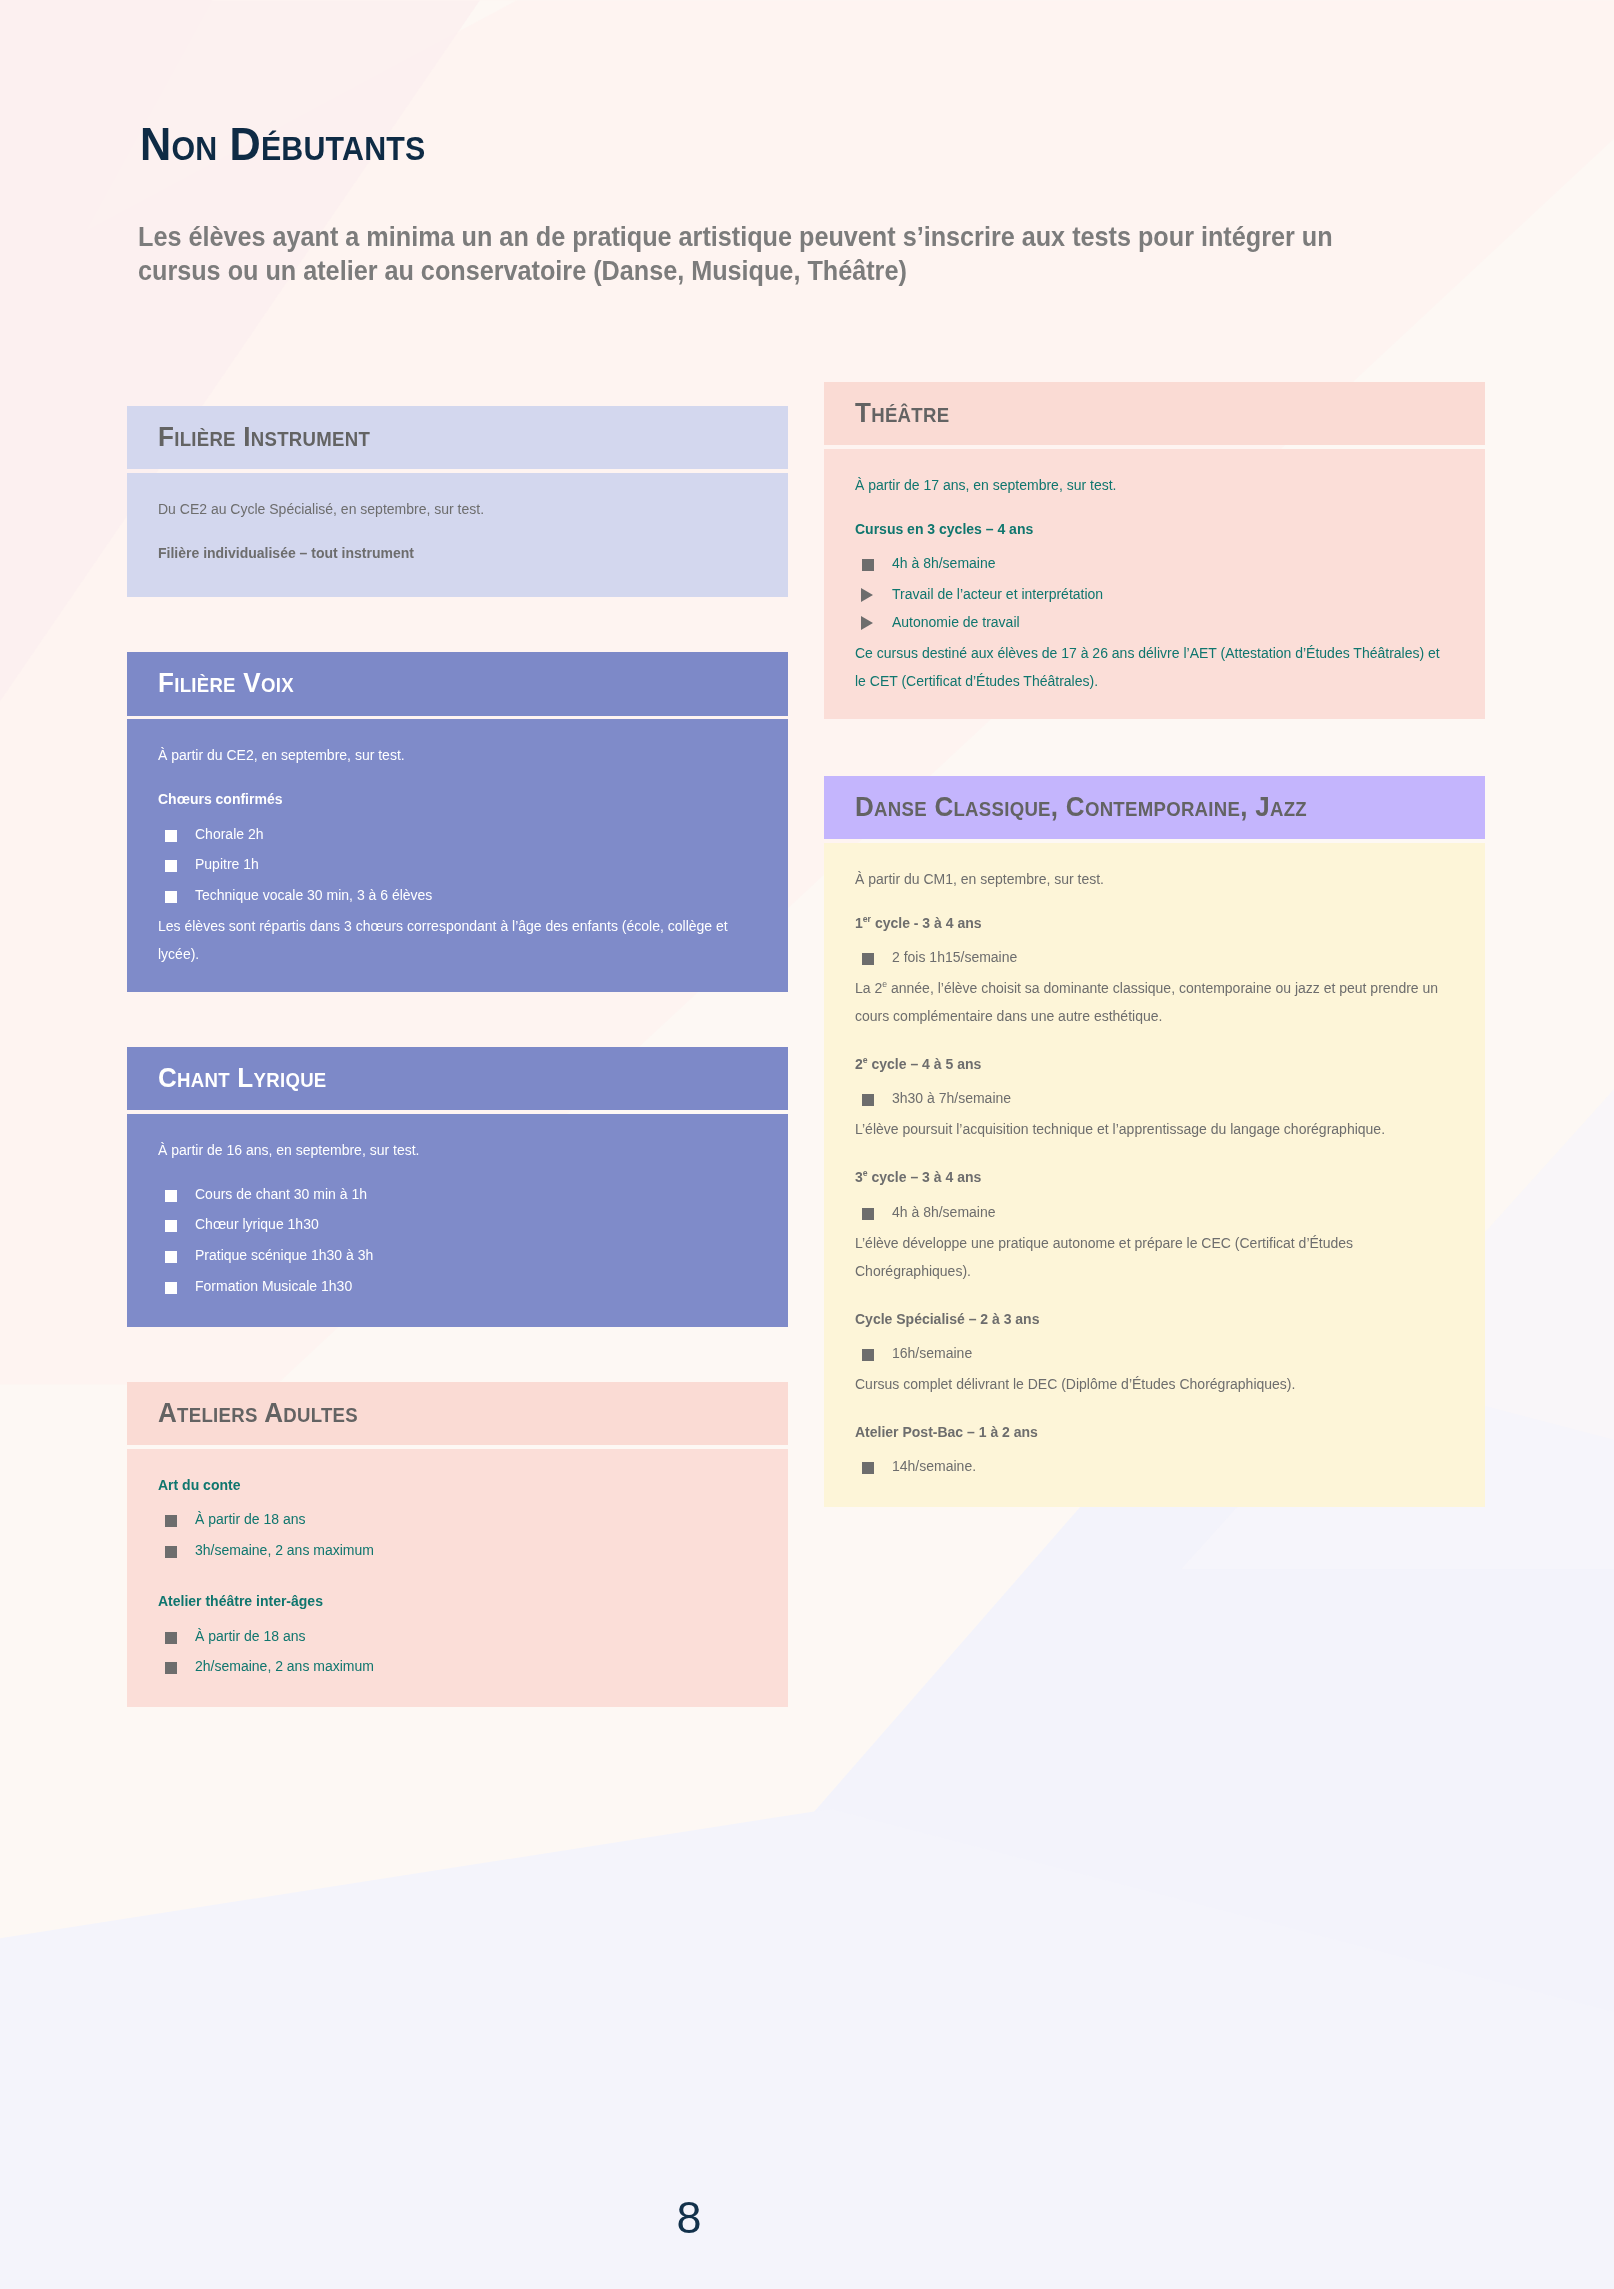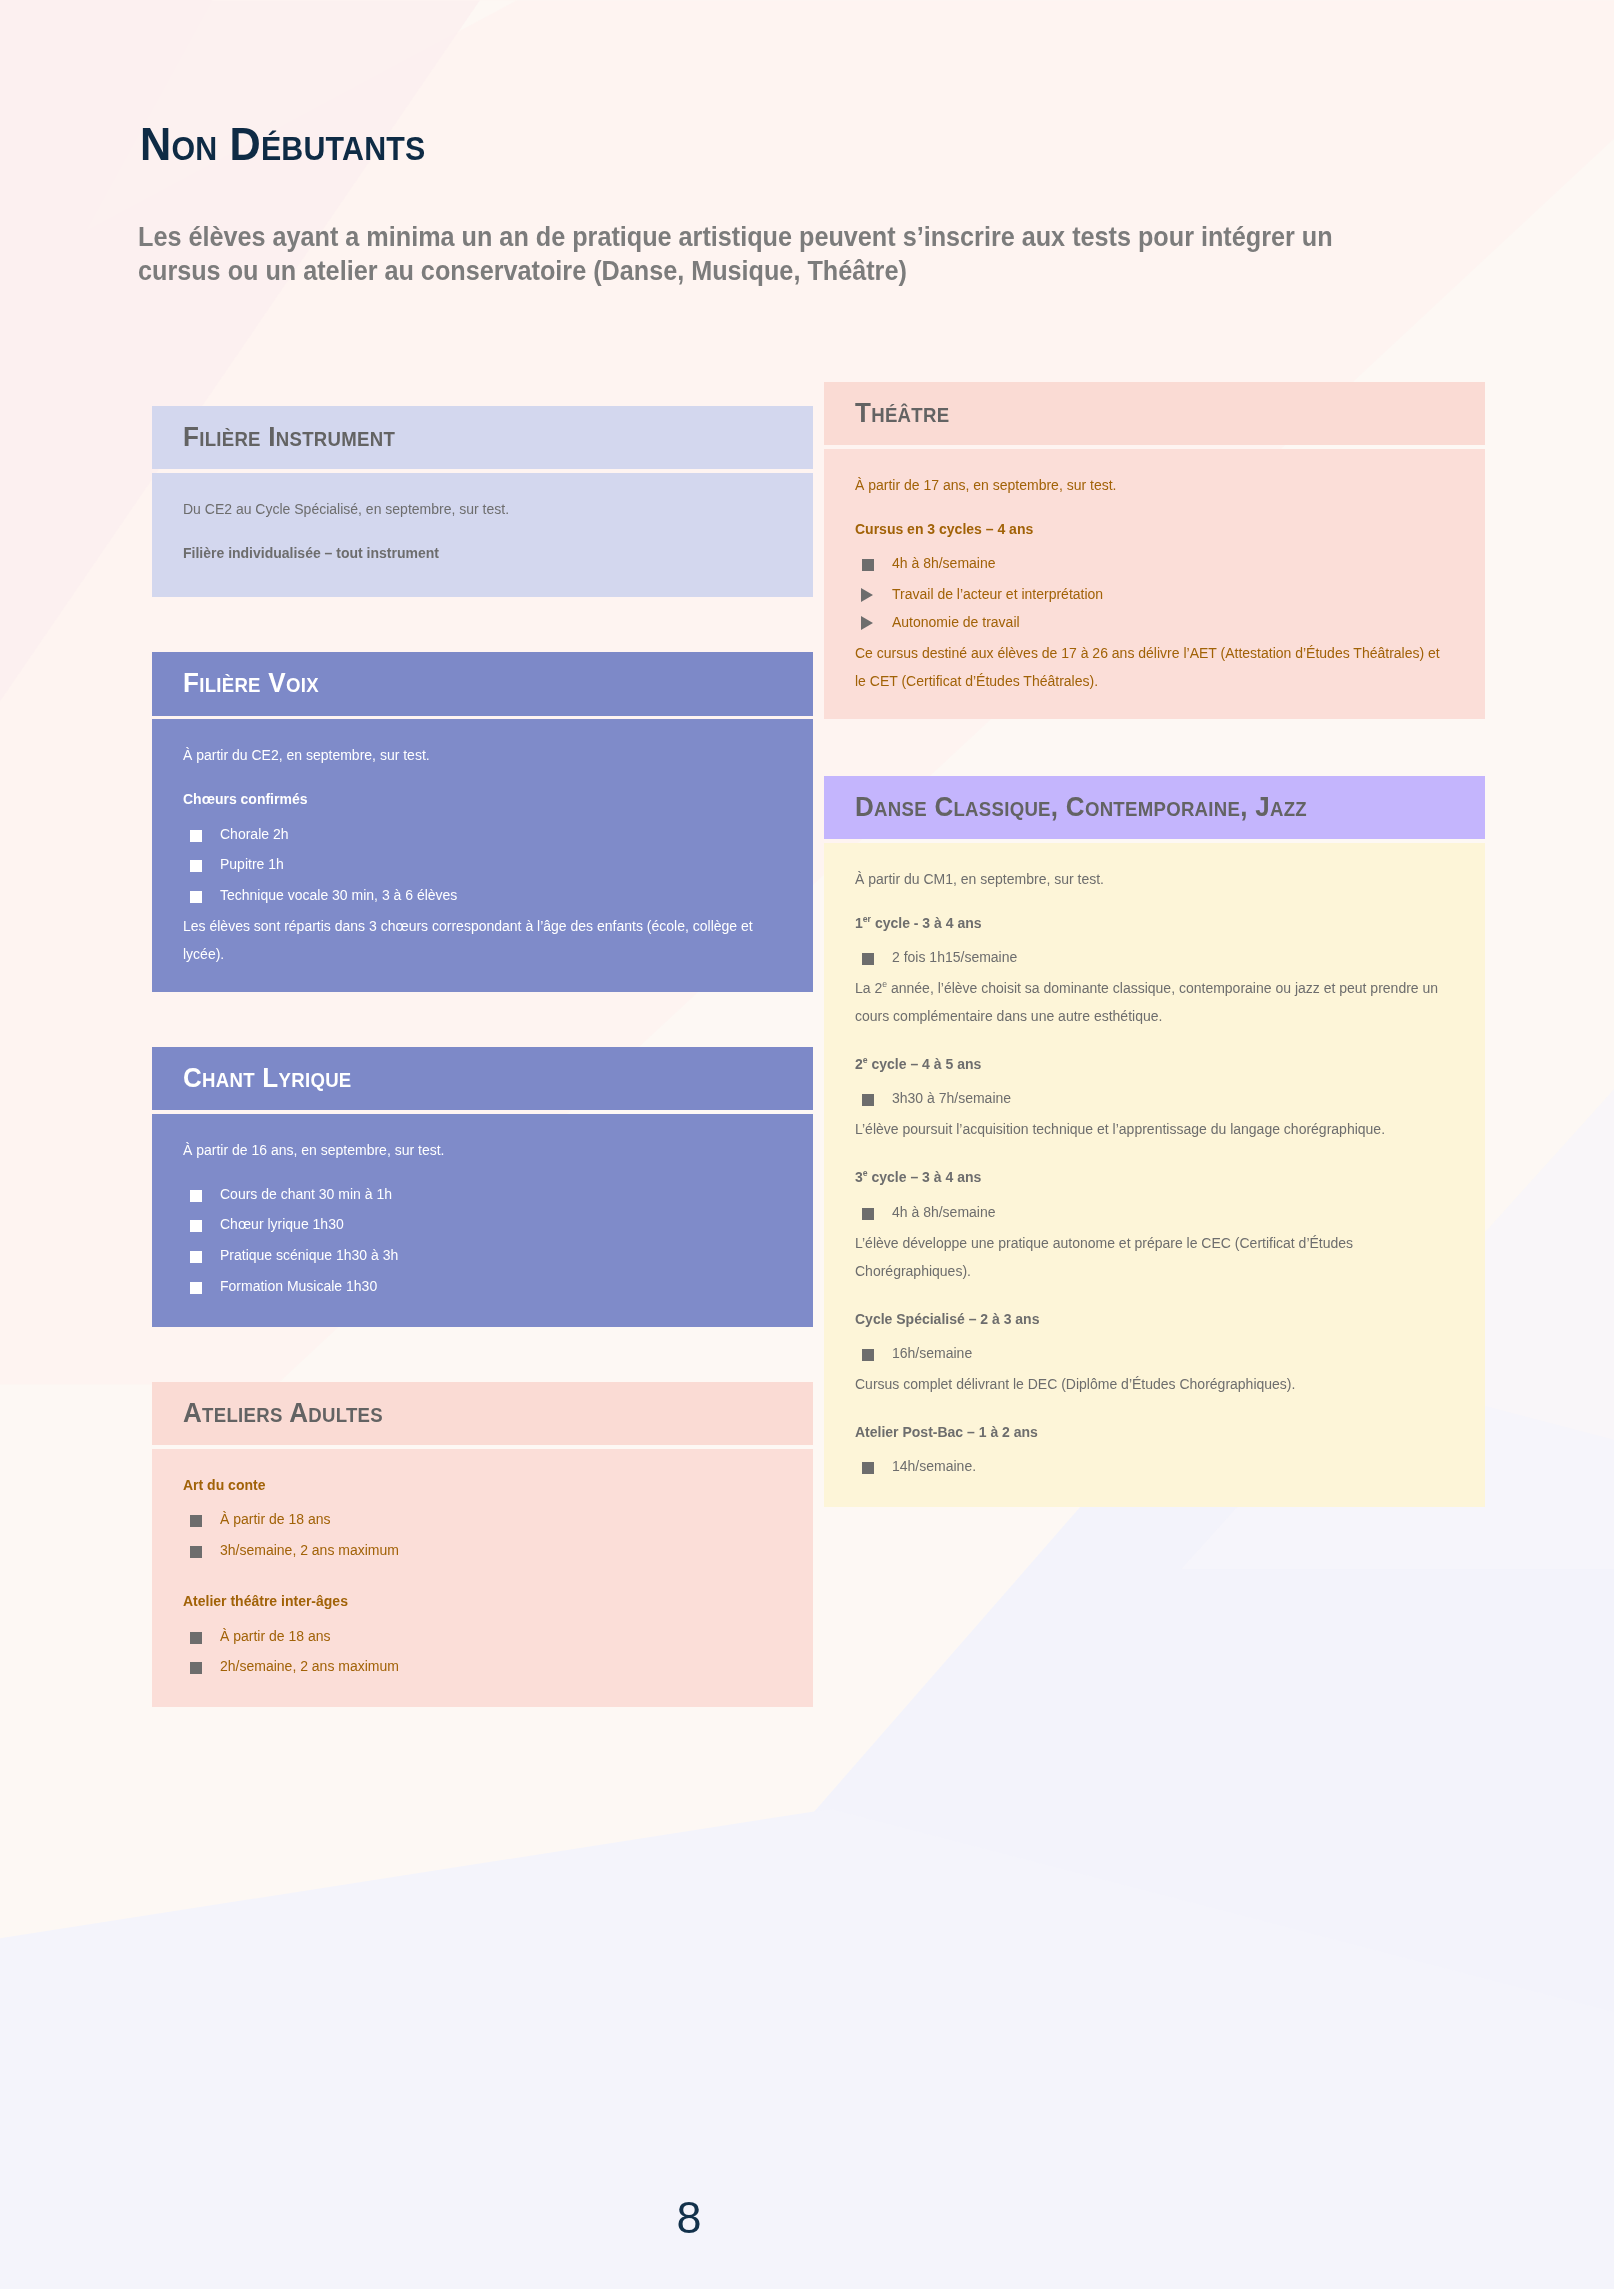--- a/index.html
+++ b/index.html
@@ -30,21 +30,21 @@
     position:absolute;left:138px;top:220px;width:1347px;
     font-weight:bold;
     font-size:28px;
     line-height:34px;
     color:#7c7c7c;
     transform:scaleX(.90);transform-origin:left top;
   }
 
   
   .col{position:absolute;top:0;}
-  .col-left{left:152px;width:661px;}
+  .col-left{left:127px;width:661px;}
   .col-right{left:824px;width:661px;}
 
   
   .card{margin-bottom:0;}
   .card-head{
     padding:14.8px 31px 16.6px 31px;
     box-sizing:border-box;
   }
   .card-head .h{
     font-weight:bold;
@@ -93,21 +93,21 @@
   .pal-lav .mk{background:#6d6d6d;}
 
   
   .pal-blue .card-head{background:#7d89c8;}
   .pal-blue .card-body{background:#7f8bc9;color:#ffffff;}
   .pal-blue .card-head .h{color:#ffffff;}
   .pal-blue .mk{background:#ffffff;}
 
   
   .pal-pink .card-head{background:#fadbd4;}
-  .pal-pink .card-body{background:#fbded8;color:#a16207;}
+  .pal-pink .card-body{background:#fbded8;color:#0f766e;}
   .pal-pink .card-head .h{color:#636363;}
   .pal-pink .mk{background:#6d6d6d;}
   .pal-pink .mk2{color:#6d6d6d;}
 
   
   .pal-cream .card-head{background:#c4b5fd;}
   .pal-cream .card-body{background:#fdf5d8;color:#6d6d6d;}
   .pal-cream .card-head .h{color:#636363;}
   .pal-cream .mk{background:#6d6d6d;}
 

